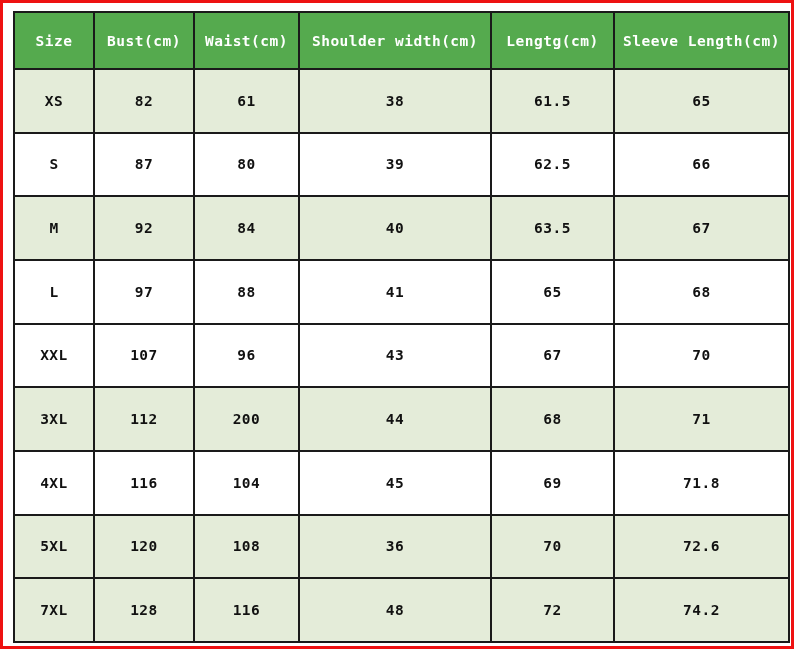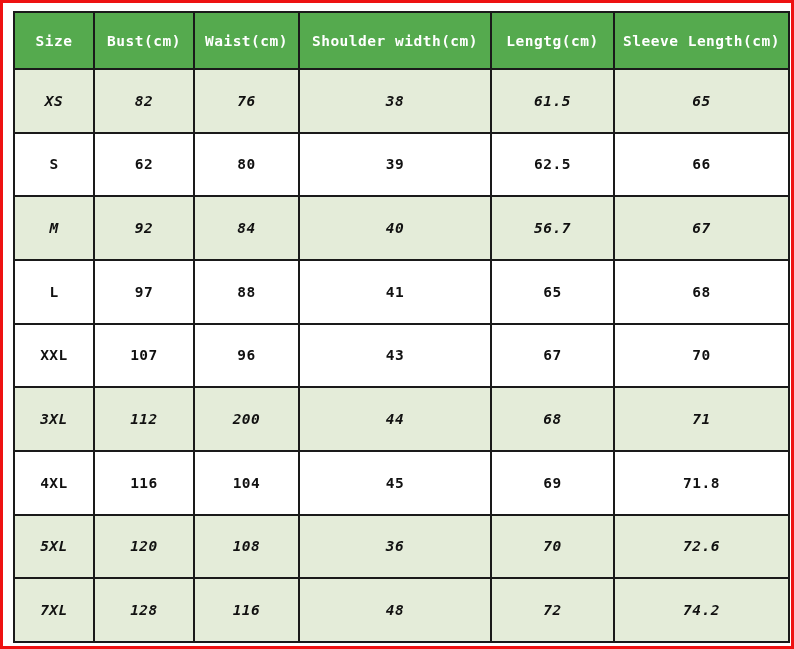--- a/index.html
+++ b/index.html
@@ -45,21 +45,20 @@
     font-size:14.5px;
     height:55px;
   }
   table.size-chart tbody td{
     color:#111111;
     font-size:14.5px;
     height:52px;
   }
   table.size-chart tbody tr.row-green td{
     background:#e4ecd9;
-    font-style:italic;
   }
   table.size-chart tbody tr.row-white td{
     background:#ffffff;
   }
   
   col.c0{width:80px;}
   col.c1{width:100px;}
   col.c2{width:105px;}
   col.c3{width:192px;}
   col.c4{width:123px;}
@@ -86,39 +85,39 @@
           <th>Waist(cm)</th>
           <th>Shoulder width(cm)</th>
           <th>Lengtg(cm)</th>
           <th>Sleeve Length(cm)</th>
         </tr>
       </thead>
       <tbody>
         <tr class="row-green">
           <td>XS</td>
           <td>82</td>
-          <td>76</td>
+          <td>61</td>
           <td>38</td>
           <td>61.5</td>
           <td>65</td>
         </tr>
         <tr class="row-white">
           <td>S</td>
-          <td>62</td>
+          <td>87</td>
           <td>80</td>
           <td>39</td>
           <td>62.5</td>
           <td>66</td>
         </tr>
         <tr class="row-green">
           <td>M</td>
           <td>92</td>
           <td>84</td>
           <td>40</td>
-          <td>56.7</td>
+          <td>63.5</td>
           <td>67</td>
         </tr>
         <tr class="row-white">
           <td>L</td>
           <td>97</td>
           <td>88</td>
           <td>41</td>
           <td>65</td>
           <td>68</td>
         </tr>

